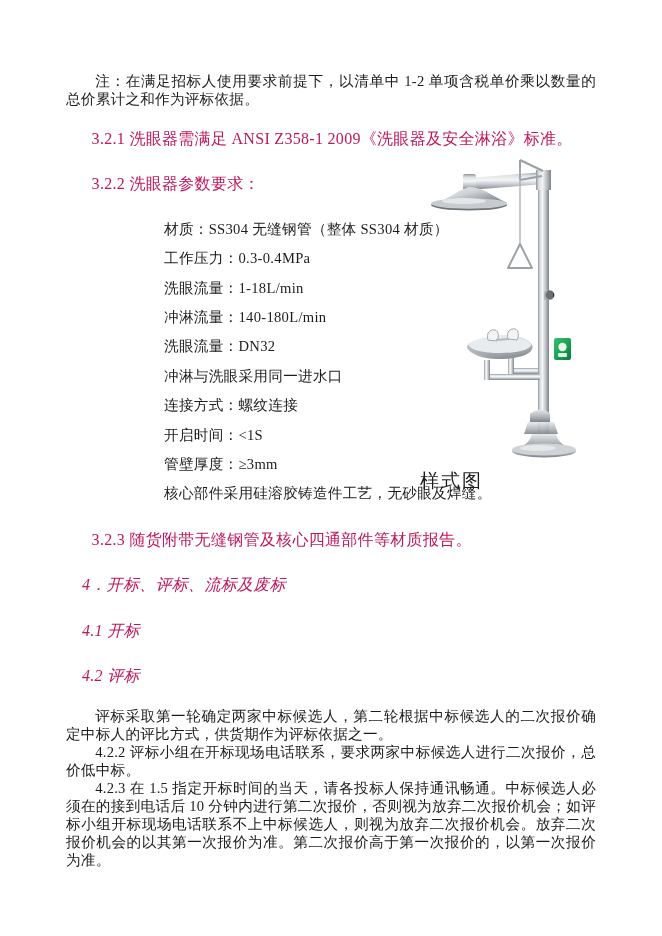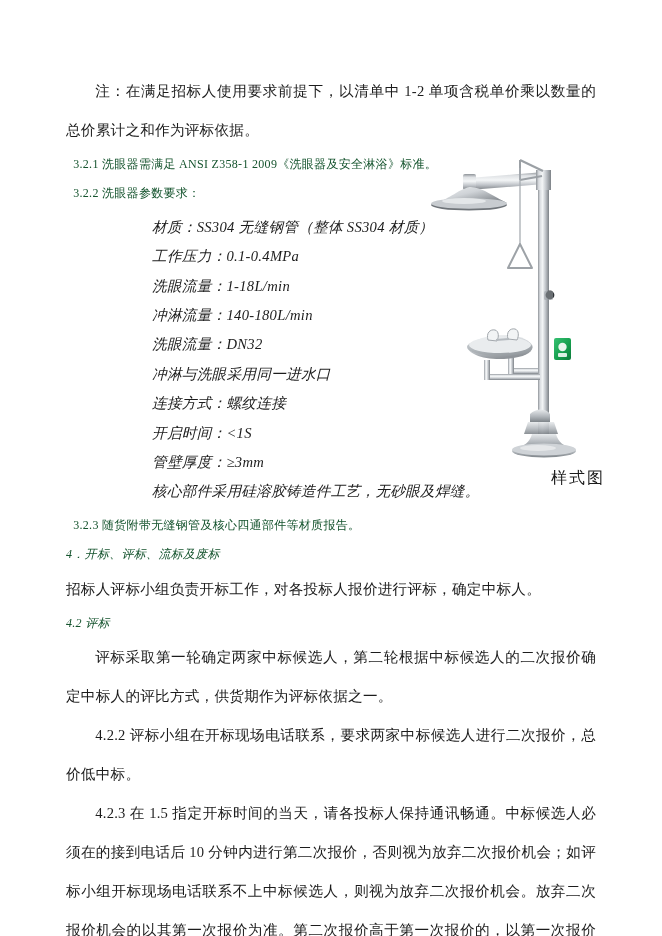--- a/index.html
+++ b/index.html
@@ -27,75 +27,74 @@
   
   .content {
     position: absolute;
     left: 66px;
     top: 72px;
     width: 530px;
   }
 
   .para {
     font-size: 14.6px;
-    line-height: 39px;
+    line-height: 18px;
     letter-spacing: 0.25px;
     text-align: justify;
     text-justify: inter-ideograph;
     margin: 0;
     color: #1c1c1c;
   }
   .para.indent { text-indent: 2em; }
   .para.noindent { text-indent: 0; }
 
   
   .spec-list {
     list-style: none;
-    margin: 4px;
+    margin: 16px;
     padding: 0;
     width: 330px;
-    font-style: italic;
   }
   .spec-list li {
     font-size: 14.6px;
     line-height: 29.4px;
     letter-spacing: 0.3px;
     padding-left: 82px;
     white-space: nowrap;
     color: #1c1c1c;
   }
 
   
   .heading {
-    font-size: 12px;
+    font-size: 16px;
     line-height: 29.4px;
     letter-spacing: 0.3px;
-    margin: 0;
-    color: #14532d;
+    margin: 16px;
+    color: #be185d;
   }
   .heading.lv1 { text-indent: 0; font-style: italic; }
   .heading.sub { text-indent: 0.6em; }
 
   
   .figure {
     position: absolute;
     left: 420px;
     top: 150px;
     width: 185px;
     height: 330px;
   }
   .figure svg { display: block; }
 
   .figure-caption {
     position: absolute;
     left: 420px;
     top: 468px;
     width: 185px;
-    text-align: right;
-    font-size: 16px;
+    text-align: left;
+    font-size: 19px;
     letter-spacing: 2px;
     color: #1c1c1c;
   }
 </style>
 </head>
 <body>
 
 <div class="page">
 
   <div class="figure">
@@ -194,36 +193,36 @@
   <div class="content">
 
     <p class="para indent">注：在满足招标人使用要求前提下，以清单中 1-2 单项含税单价乘以数量的总价累计之和作为评标依据。</p>
 
     <p class="heading sub">3.2.1 洗眼器需满足 ANSI  Z358-1  2009《洗眼器及安全淋浴》标准。</p>
 
     <p class="heading sub">3.2.2 洗眼器参数要求：</p>
 
     <ul class="spec-list">
       <li>材质：SS304 无缝钢管（整体 SS304 材质）</li>
-      <li>工作压力：0.1-0.4MPa</li>
+      <li>工作压力：0.3-0.4MPa</li>
       <li>洗眼流量：1-18L/min</li>
       <li>冲淋流量：140-180L/min</li>
       <li>洗眼流量：DN32</li>
       <li>冲淋与洗眼采用同一进水口</li>
       <li>连接方式：螺纹连接</li>
       <li>开启时间：&lt;1S</li>
       <li>管壁厚度：≥3mm</li>
       <li>核心部件采用硅溶胶铸造件工艺，无砂眼及焊缝。</li>
     </ul>
 
     <p class="heading sub narrow">3.2.3 随货附带无缝钢管及核心四通部件等材质报告。</p>
 
     <p class="heading lv1">4．开标、评标、流标及废标</p>
 
-    <p class="para noindent">招标人评标小组负责开标工作，对各投标人报价进行评标，确定中标人。</p>
+    <p class="heading lv1">4.1  开标</p>
 
     <p class="heading lv1">4.2  评标</p>
     <p class="para indent">评标采取第一轮确定两家中标候选人，第二轮根据中标候选人的二次报价确定中标人的评比方式，供货期作为评标依据之一。</p>
 
     <p class="para indent">4.2.2  评标小组在开标现场电话联系，要求两家中标候选人进行二次报价，总价低中标。</p>
     <p class="para indent">4.2.3  在 1.5 指定开标时间的当天，请各投标人保持通讯畅通。中标候选人必须在的接到电话后 10 分钟内进行第二次报价，否则视为放弃二次报价机会；如评标小组开标现场电话联系不上中标候选人，则视为放弃二次报价机会。放弃二次报价机会的以其第一次报价为准。第二次报价高于第一次报价的，以第一次报价为准。</p>
 
   </div>
 </div>
 

